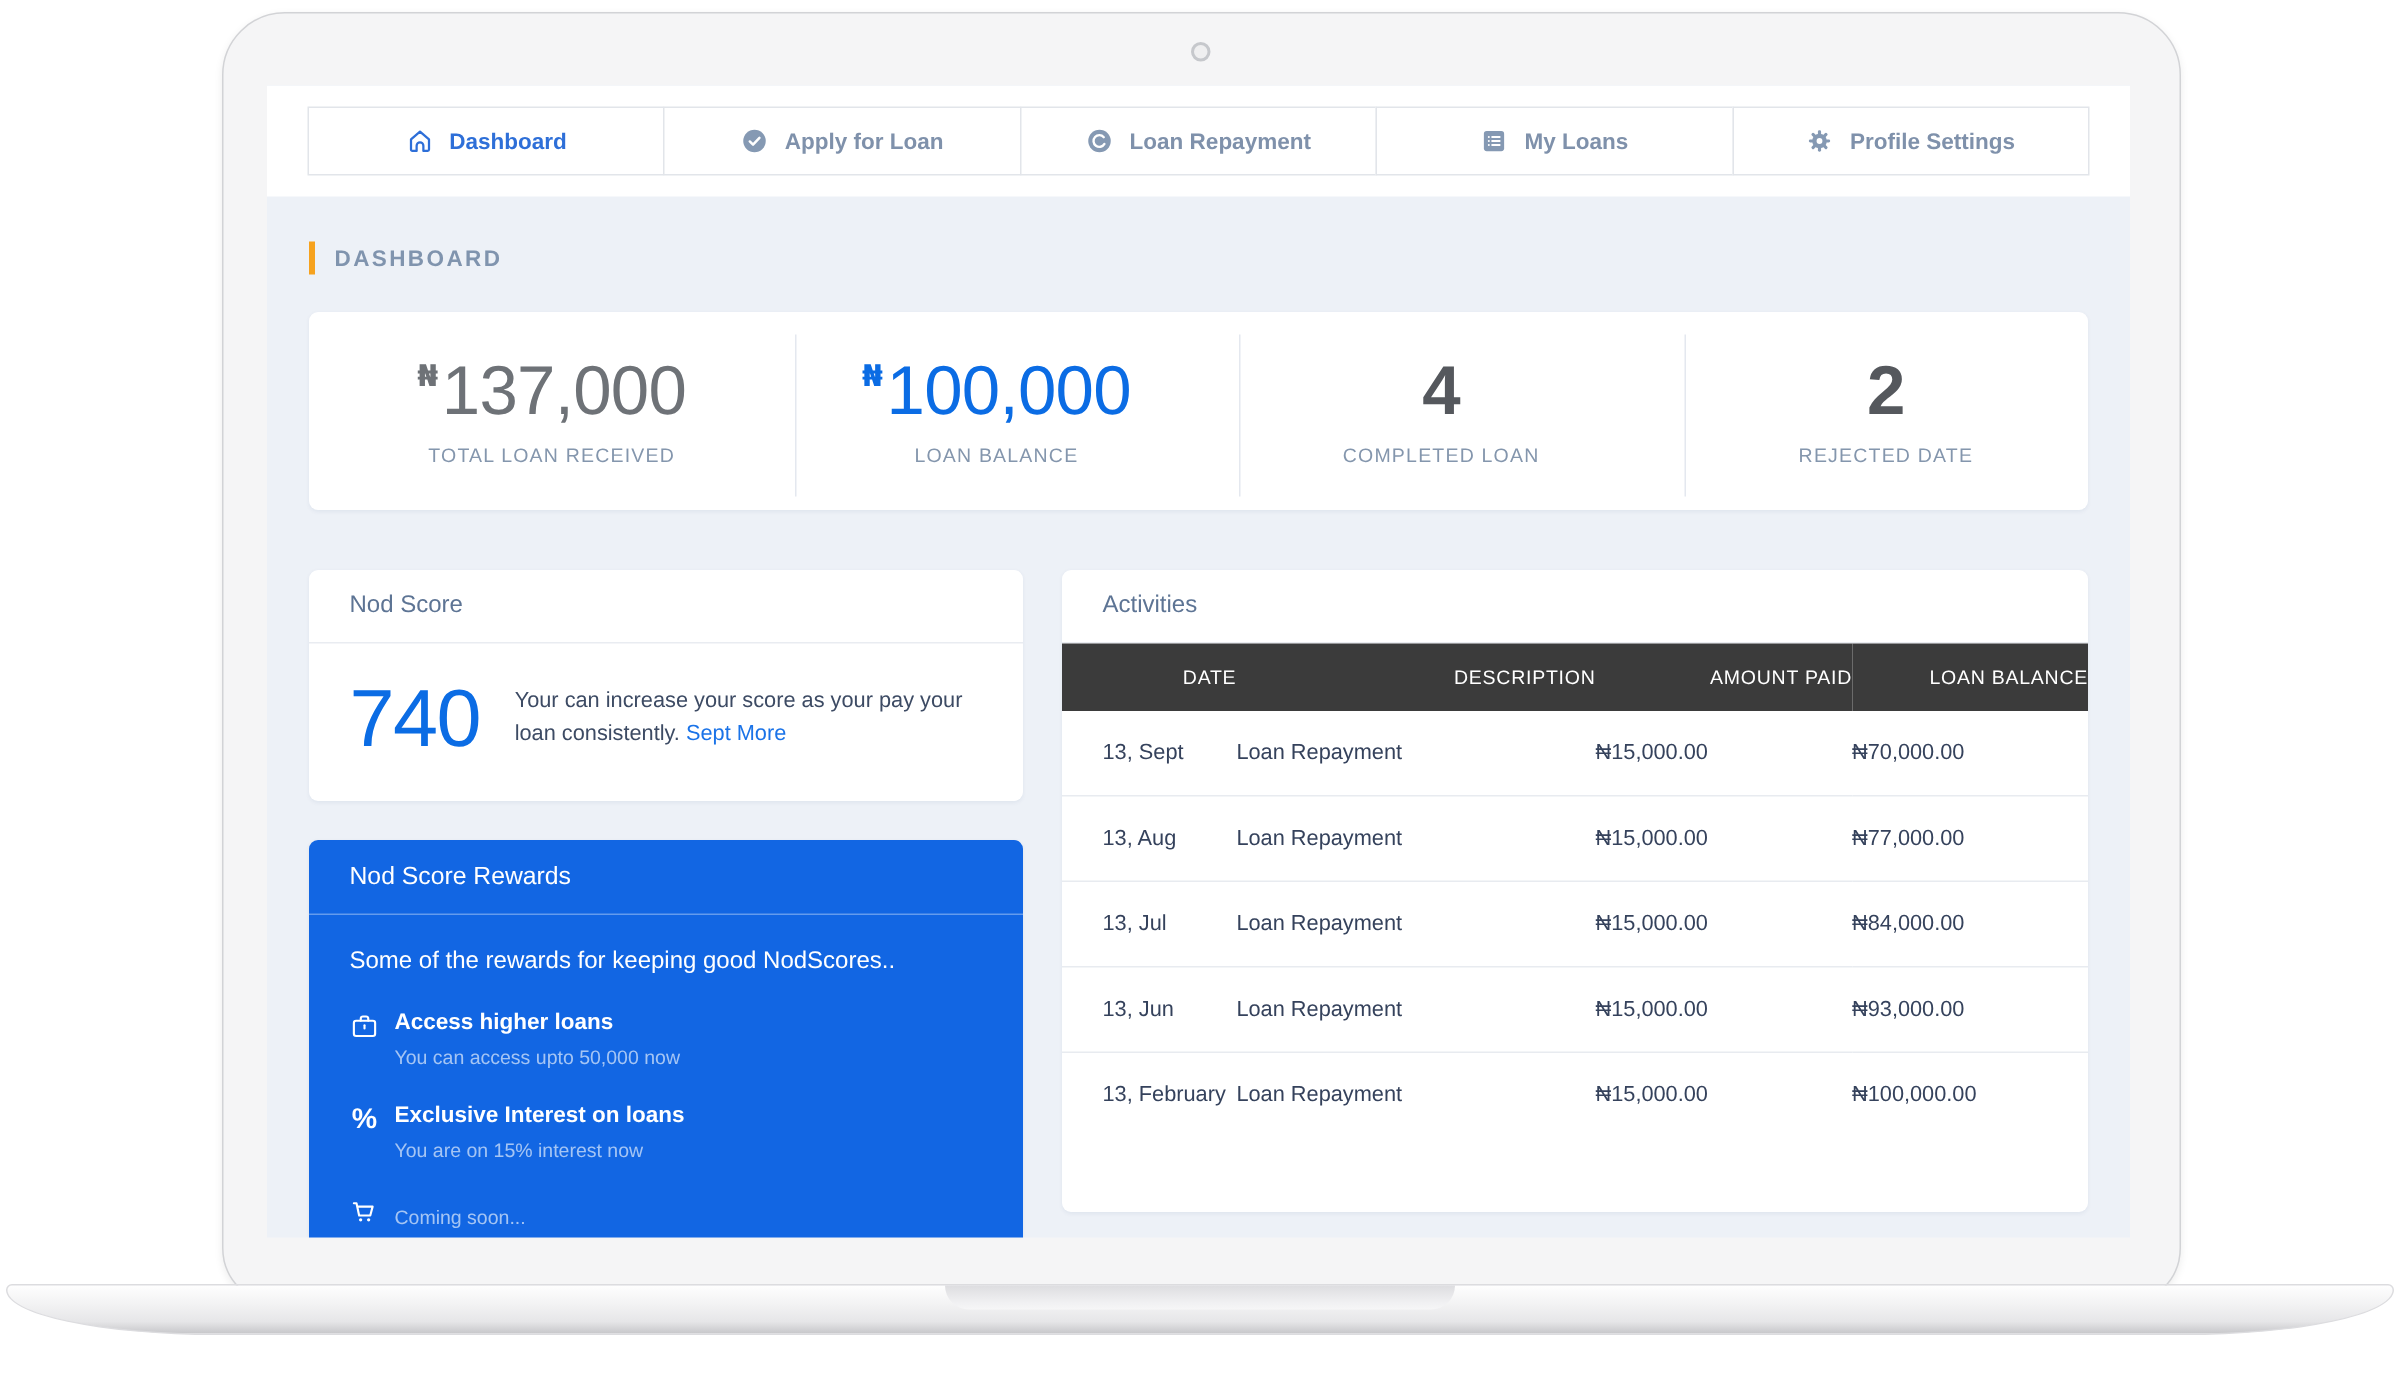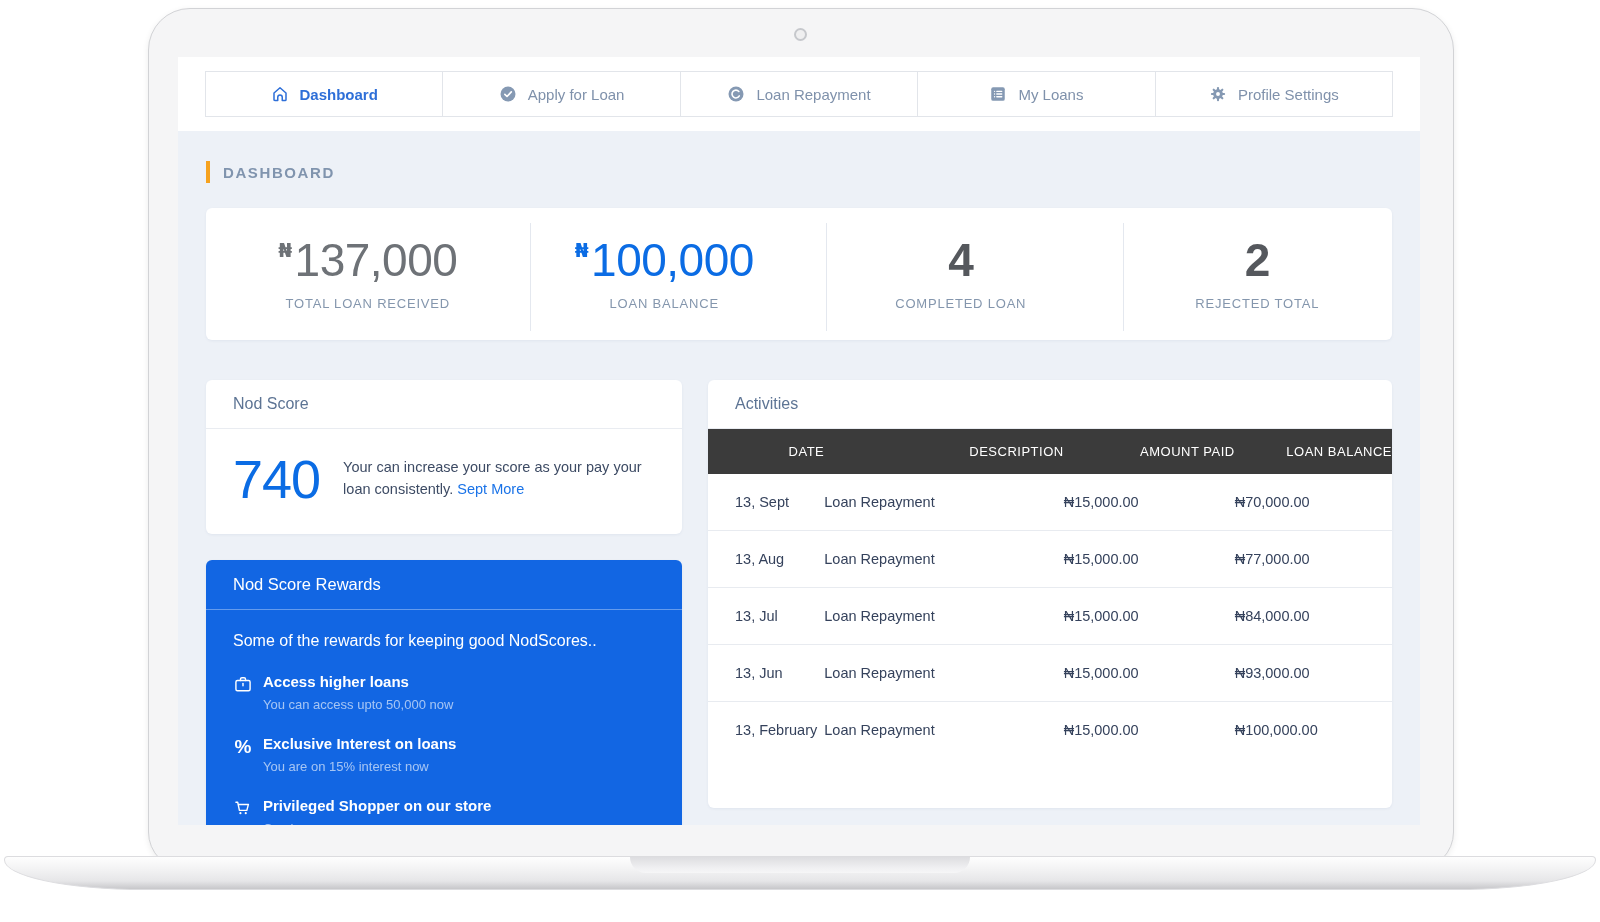--- a/index.html
+++ b/index.html
@@ -42,21 +42,21 @@
     position:absolute; left:178px; top:57px; width:1242px; height:768px;
     background:var(--bg,#edf1f7); overflow:hidden;
   }
 
   
   .navbar { background:#ffffff; padding:14px 27px; height:74px; }
   .tabs { display:flex; height:46px; }
   .tab {
     flex:1; display:flex; align-items:center; justify-content:center; gap:11px;
     background:#fff; border:1px solid #e2e5ea; margin-left:-1px; cursor:pointer;
-    color:#7f91ab; font-size:15px; font-weight:400; white-space:nowrap;
+    color:#7f91ab; font-size:15px; font-weight:700; white-space:nowrap;
   }
   .tab:first-child { margin-left:0; }
   .tab .icon { color:#8599b3; display:flex; }
   .tab svg { width:18px; height:18px; }
   .tab.active { color:var(--tab-blue,#2e6fd8); font-weight:700; }
   .tab.active .icon { color:var(--tab-blue,#2e6fd8); }
 
   
   .content { padding:23px 28px; }
   .page-title { display:flex; align-items:center; gap:13px; margin:7px 0 25px; }
@@ -194,21 +194,21 @@
         <div class="stat blue">
           <div class="stat-value"><span class="naira">₦</span><span>100,000</span></div>
           <div class="stat-label">LOAN BALANCE</div>
         </div>
         <div class="stat dark">
           <div class="stat-value">4</div>
           <div class="stat-label">COMPLETED LOAN</div>
         </div>
         <div class="stat dark">
           <div class="stat-value">2</div>
-          <div class="stat-label">REJECTED TOTAL</div>
+          <div class="stat-label">REJECTED DATE</div>
         </div>
       </div>
 
       <div class="columns">
 
         <div>
 
           <div class="card">
             <div class="card-header">Nod Score</div>
             <div class="score-body">
@@ -251,21 +251,20 @@
 
               <div class="reward-item">
                 <span class="reward-icon">
                   <svg viewBox="0 0 24 24" fill="none" stroke="#fff" stroke-width="1.7" stroke-linecap="round" stroke-linejoin="round">
                     <path d="M3.5 5h2.1 l2.1 9.8 h8.9 l1.9 -7.1 H6.3"></path>
                     <circle cx="8.9" cy="18.2" r="1.3" fill="#fff" stroke="none"></circle>
                     <circle cx="15.3" cy="18.2" r="1.3" fill="#fff" stroke="none"></circle>
                   </svg>
                 </span>
                 <span>
-                  <div class="reward-title">Privileged Shopper on our store</div>
                   <div class="reward-sub">Coming soon...</div>
                 </span>
               </div>
 
             </div>
           </div>
         </div>
 
         <div class="card activities">
           <div class="card-header">Activities</div>

